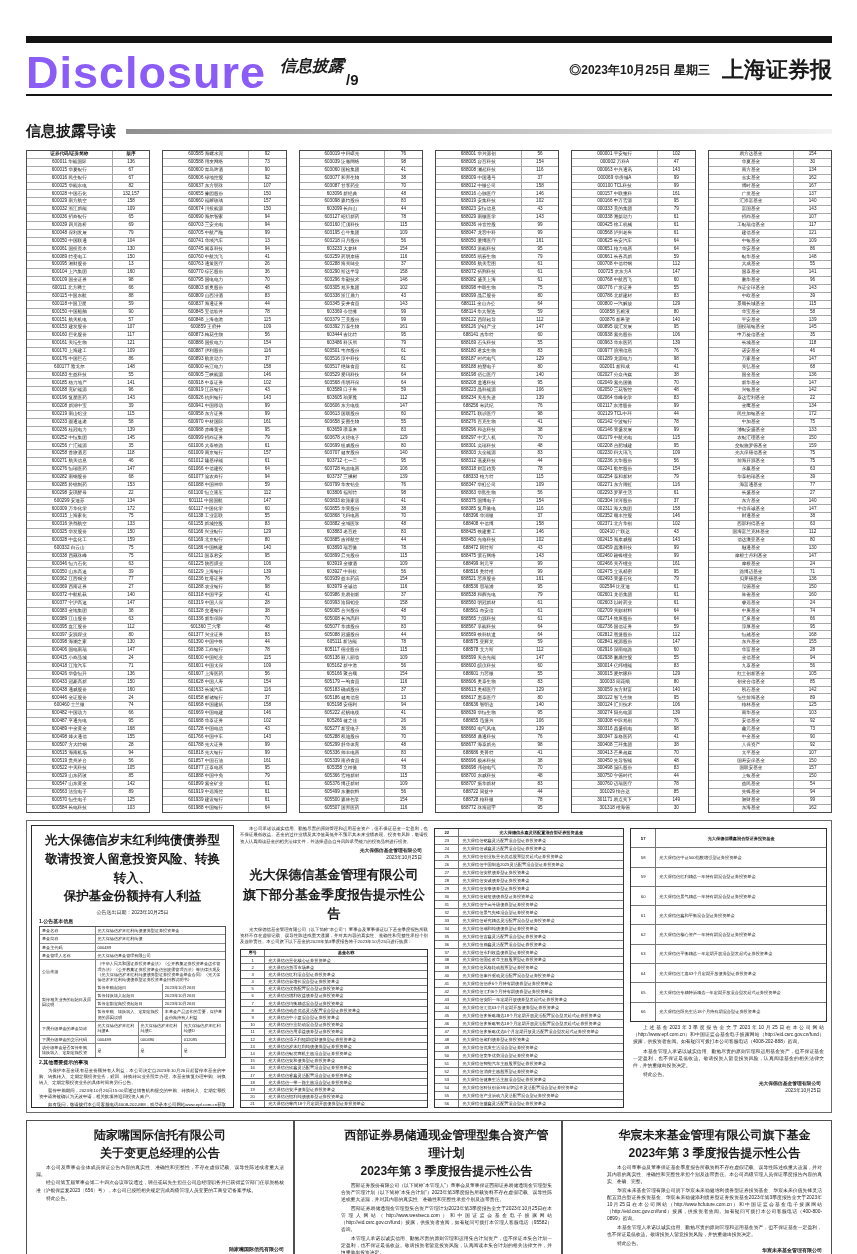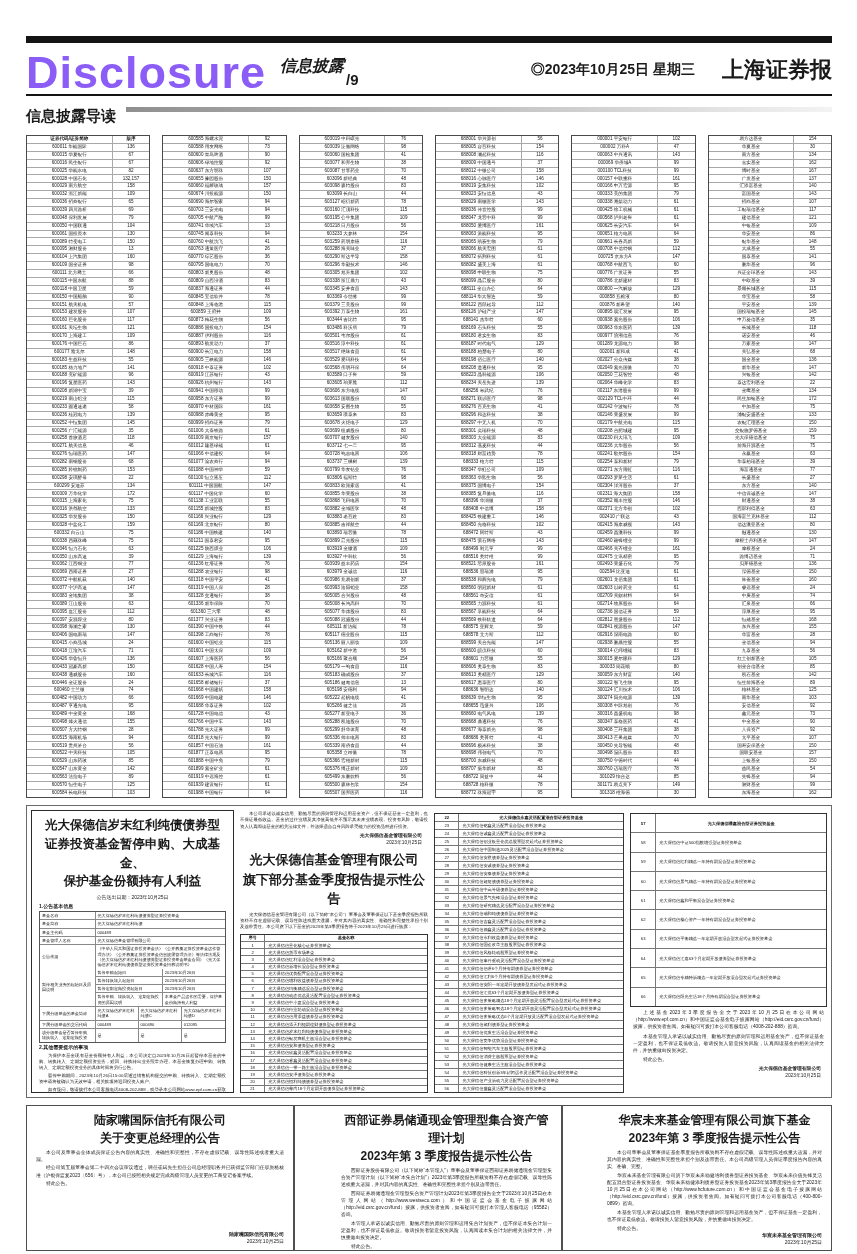--- a/index.html
+++ b/index.html
@@ -7,26 +7,26 @@
   body { font-family:"Liberation Sans", sans-serif; color:#1a1a1a; position:relative; overflow:hidden; }
   .page { position:absolute; left:26px; top:0; width:806px; }
 
   
   .topbar { margin-top:36px; height:7px; background:#141414; }
   .hdr { display:flex; align-items:flex-end; height:50px; }
   .masthead { font-size:45px; font-weight:bold; color:#8b5cf6; letter-spacing:1px; line-height:0.9; }
   .sec-title { font-size:16px; font-weight:bold; margin-left:14px; margin-bottom:16px;font-style:italic; }
   .sec-page { font-size:15px; font-weight:bold; margin-left:2px; margin-bottom:5px; }
   .hdr-right { margin-left:auto; display:flex; align-items:center; margin-bottom:8px; }
-  .date-line { font-size:14px; font-weight:bold; margin-right:27px; }
+  .date-line { font-size:12px; font-weight:bold; margin-right:12px; }
   .paper-name { font-size:22px; font-weight:bold; font-family:"DejaVu Serif", serif; }
   .hdr-rule { height:2px; background:#141414; margin-top:1px; }
 
   
-  .idx-head { display:flex; align-items:flex-start; margin-top:11px; }
+  .idx-head { display:flex; align-items:center; margin-top:26px; }
   .idx-title { font-size:15px; font-weight:bold; }
   .idx-line { flex:1; height:5px; margin-left:10px; background:linear-gradient(to right,#8f8f8f,#f3f3f3); }
   .idx-grid { display:flex; gap:12px; margin-top:9px; height:663px; }
   .strip { flex:1; border:1px solid #4a4a4a; display:flex; flex-direction:column; background:#fff; }
   .strip .row { flex:1 1 0; display:flex; border-bottom:0.5px solid #a8a8a8; min-height:0; }
   .strip .row:last-child { border-bottom:none; }
   .strip .cell { font-size:4.6px; line-height:1; display:flex; align-items:center; justify-content:center; overflow:hidden; white-space:nowrap; }
   .strip .c0 { width:70%; border-right:0.5px solid #a8a8a8; }
   .strip .c1 { width:30%; }
   .strip:first-child .row:first-child .cell { font-weight:bold; }
@@ -2135,21 +2135,21 @@
           <div class="cell c1">162</div>
         </div>
       </div>
   </div>
 
   <div class="ann-top">
 
     <div class="col-a">
       <div class="a1-title">
         <div>光大保德信岁末红利纯债债券型</div>
-        <div>证券投资基金暂停申购、大成基金、</div>
+        <div>敬请投资人留意投资风险、转换转入、</div>
         <div>保护基金份额持有人利益</div>
       </div>
       <div class="a1-date">公告送出日期：2023年10月25日</div>
       <div class="a1-sec">1.公告基本信息</div>
       <div class="info-tbl">
         <div class="info-main">
             <div class="row">
               <div class="cell c0">基金名称</div>
               <div class="cell c1">光大保德信岁末红利纯债债券型证券投资基金</div>
             </div>

